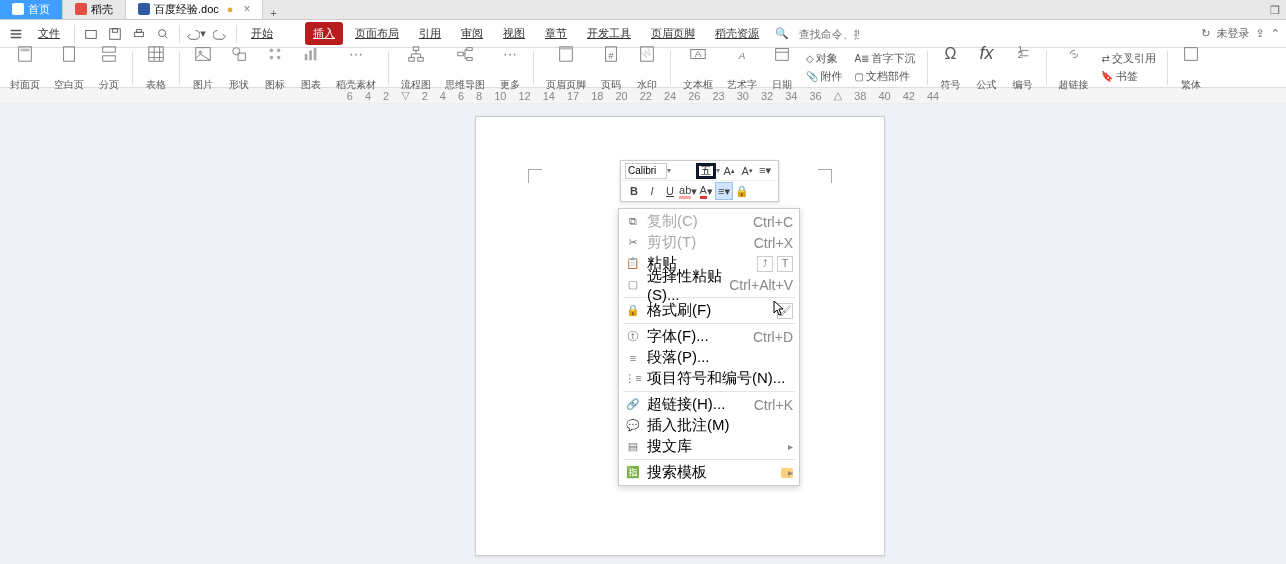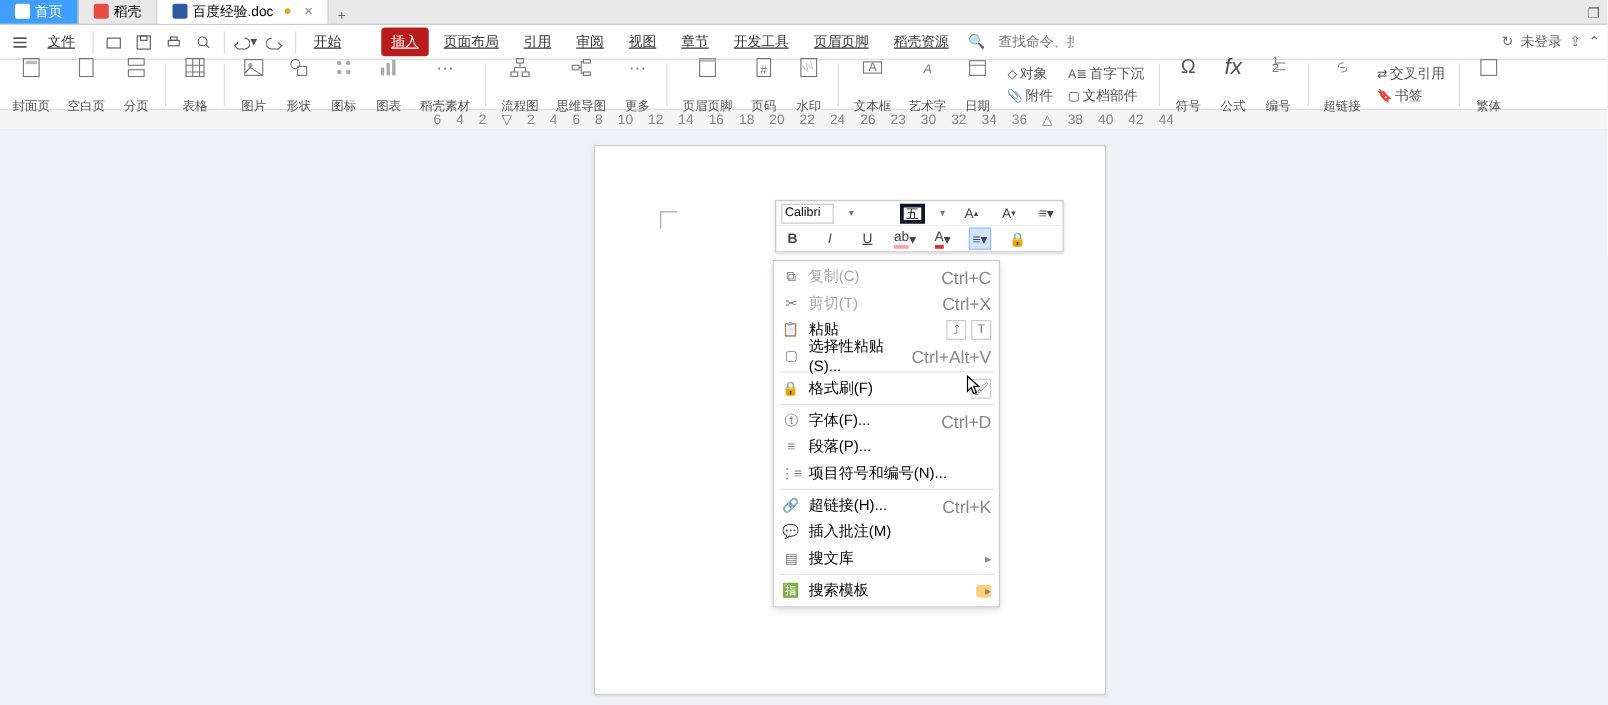--- a/index.html
+++ b/index.html
@@ -32,34 +32,34 @@
     .small-btn { padding:1px 3px; font-size:10px; color:#555; display:flex; align-items:center; gap:2px; }
     .ribbon .rsep { width:1px; height:34px; background:#e0e0e0; margin:0 2px; }
     .ruler { height:16px; background:#f5f5f5; display:flex; align-items:center; justify-content:center; color:#888; font-size:9px; gap:12px; border-bottom:1px solid #eee; }
     .ruler span { position:relative; }
     .canvas-area { position:absolute; top:104px; left:0; right:0; bottom:0; background:#eef1f5; }
     .page { position:absolute; left:475px; top:12px; width:410px; height:440px; background:#fff; border:1px solid #ccc; box-shadow:0 1px 3px rgba(0,0,0,.1); }
     .page-margin-mark { position:absolute; width:14px; height:14px; border:1px solid #aaa; }
     .page-margin-mark.tl { top:52px; left:52px; border-right:none; border-bottom:none; }
     .page-margin-mark.tr { top:52px; right:52px; border-left:none; border-bottom:none; }
     .mini-toolbar { position:absolute; left:620px; top:160px; background:#fff; border:1px solid #ccc; box-shadow:0 1px 3px rgba(0,0,0,.15); font-size:11px; }
-    .mini-row { display:flex; align-items:center; height:20px; padding:0 4px; gap:12px; }
+    .mini-row { display:flex; align-items:center; height:20px; padding:0 4px; gap:0; }
     .mini-row.border { border-bottom:1px solid #eee; }
     .mini-font { width:42px; border:1px solid #ccc; height:16px; font-size:10px; padding:0 2px; }
     .mini-size { width:20px; border:3px solid #0f172a; height:16px; font-size:10px; padding:0 2px;margin-left:25px; }
     .mini-btn { width:18px; height:18px; display:flex; align-items:center; justify-content:center; cursor:pointer; color:#444; }
     .mini-btn.bold { font-weight:bold; }
     .mini-btn.italic { font-style:italic; }
     .mini-btn.ul { text-decoration:underline; }
     .mini-btn.active { background:#d0e4ff; border:1px solid #9cc3f0; }
     .context-menu { position:absolute; left:618px; top:208px; width:182px; background:#fff; border:1px solid #ccc; box-shadow:0 2px 6px rgba(0,0,0,.18); padding:2px 0; }
     .cm-item { height:21px; display:flex; align-items:center; padding:0 6px; cursor:pointer; position:relative; }
     .cm-item.disabled { color:#aaa; }
     .cm-icon { width:16px; height:16px; display:flex; align-items:center; justify-content:center; font-size:11px; color:#777; margin-right:6px; }
-    .cm-label { flex:1; font-size:12px; }
+    .cm-label { flex:1; font-size:15px; }
     .cm-shortcut { font-size:14px; color:#888; }
     .cm-sep { height:1px; background:#e5e5e5; margin:2px 4px; }
     .cm-arrow { position:absolute; right:6px; color:#888; font-size:10px; }
     .cm-extra { display:flex; gap:4px; }
     .cm-extra span { width:16px; height:16px; border:1px solid #ccc; display:flex; align-items:center; justify-content:center; font-size:10px; color:#777; }
     .badge-new { width:12px; height:10px; background:#ffcf7a; margin-left:4px; border-radius:2px; }
     .cursor-pointer { position:absolute; left:773px; top:300px; width:12px; height:16px; }
     .cursor-pointer svg { width:12px; height:16px; }
     .win-ctrl { position:absolute; top:0; right:0; display:flex; }
     .win-ctrl div { width:22px; height:20px; display:flex; align-items:center; justify-content:center; color:#666; }
@@ -370,21 +370,21 @@
     <span>4</span>
     <span>2</span>
   <span>▽</span>
   <span>2</span>
     <span>4</span>
     <span>6</span>
     <span>8</span>
     <span>10</span>
     <span>12</span>
     <span>14</span>
-    <span>16</span>
+    <span>17</span>
     <span>18</span>
     <span>20</span>
     <span>22</span>
     <span>24</span>
     <span>26</span>
     <span>23</span>
     <span>30</span>
     <span>32</span>
     <span>34</span>
     <span>36</span>

